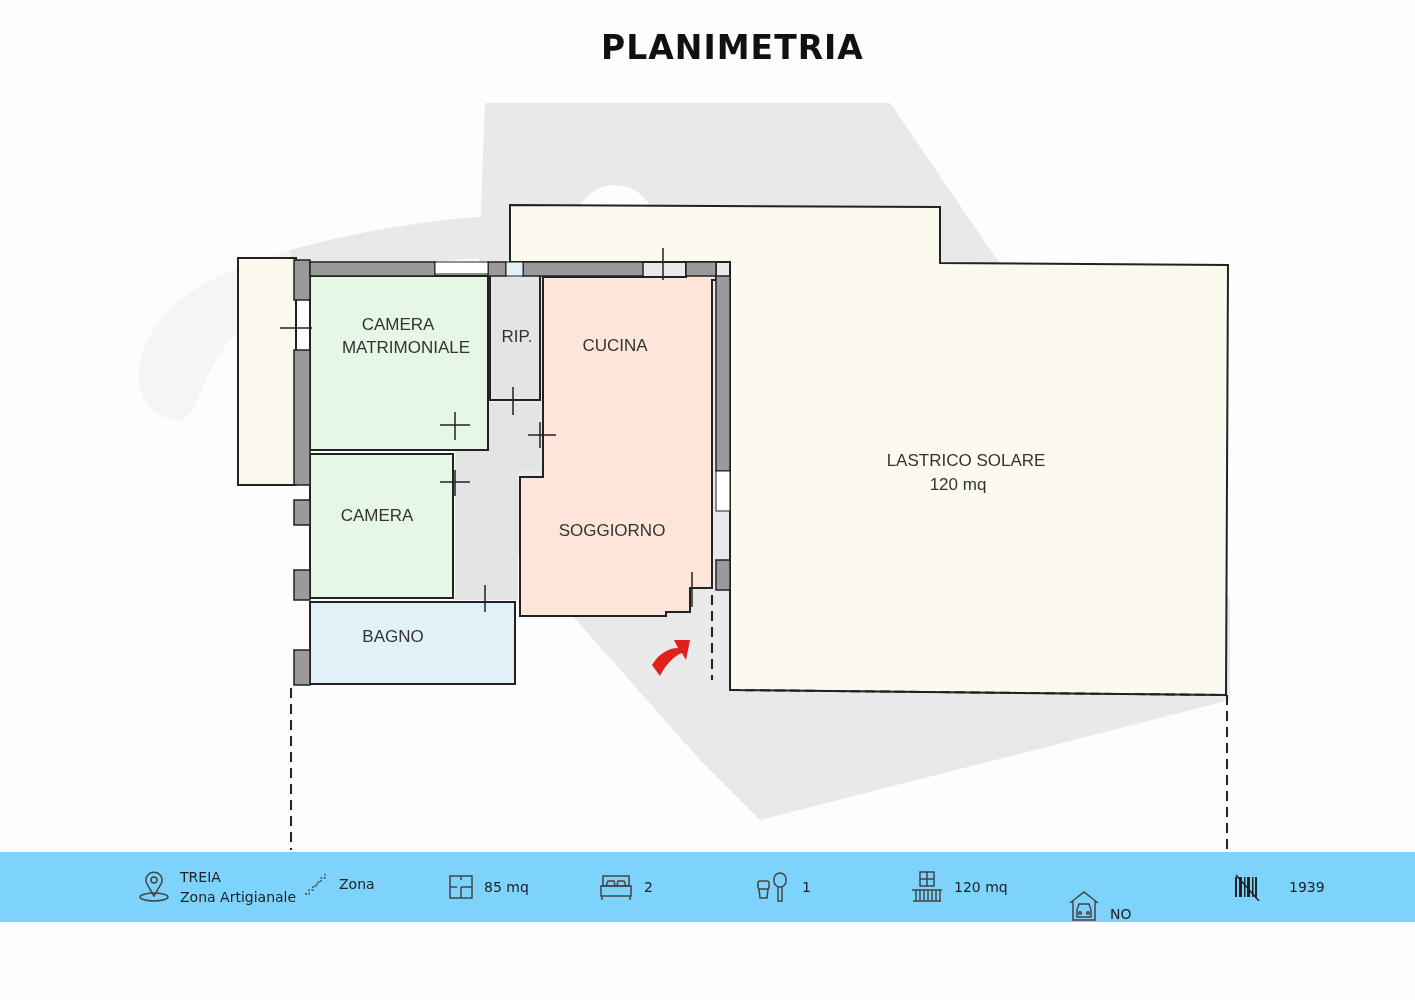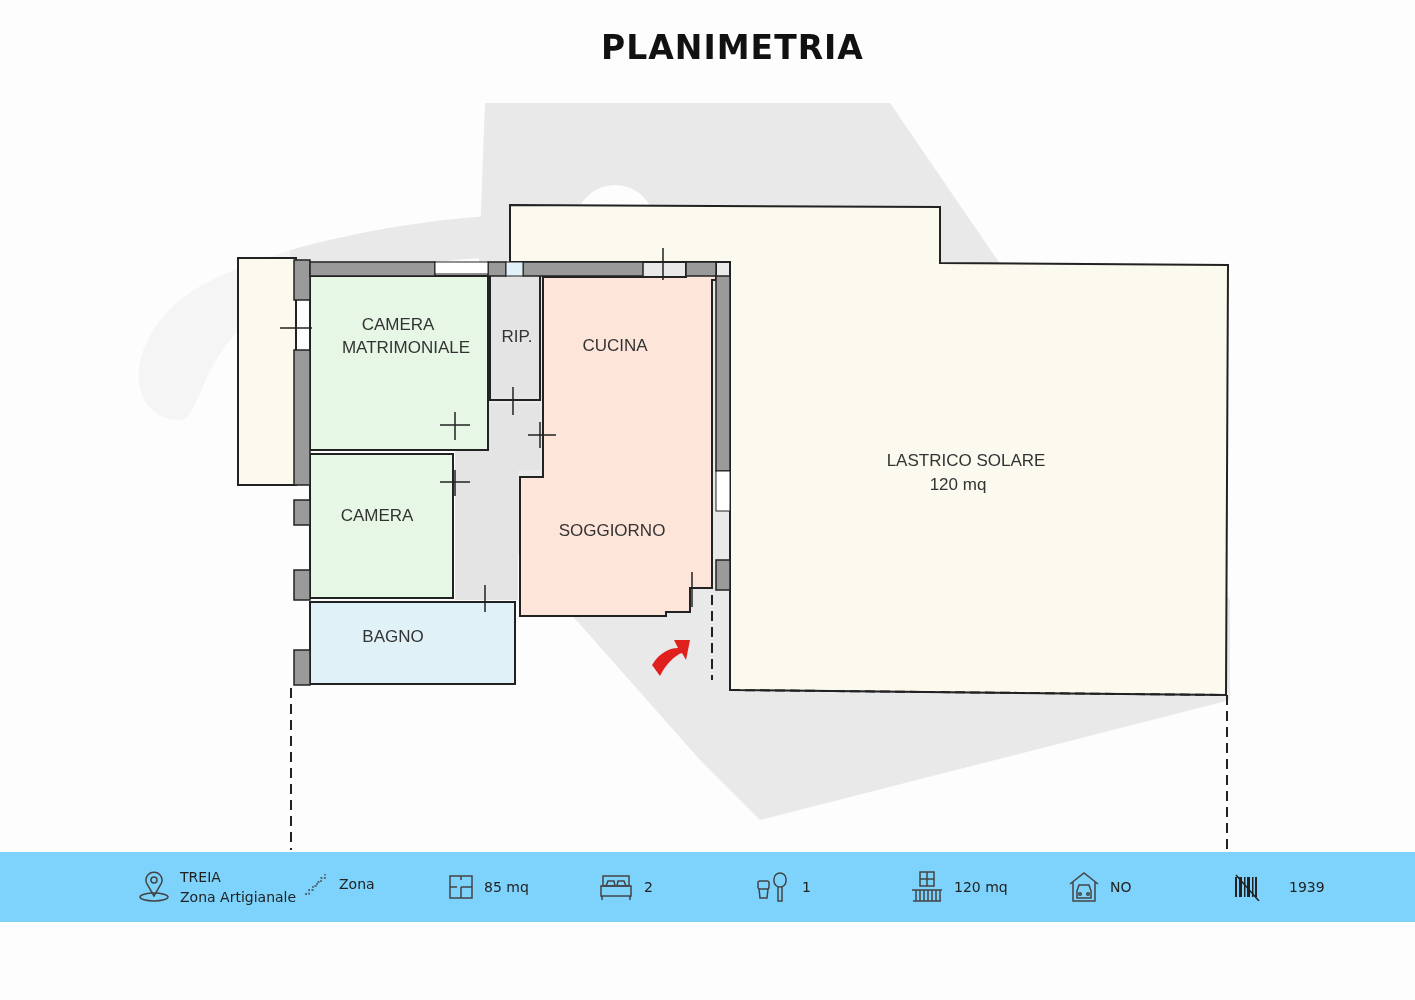--- a/index.html
+++ b/index.html
@@ -139,21 +139,21 @@
     <span>1</span>
   </div>
   <div class="fi" style="left:910px;">
     <svg width="34" height="34" viewBox="0 0 34 34" fill="none" stroke="#444" stroke-width="1.5">
         <rect x="10" y="2" width="14" height="14"></rect>
         <path d="M17,2 L17,16 M10,9 L24,9"></path>
         <path d="M2,20 L32,20 M3,31 L31,31 M6,20 L6,31 M10,20 L10,31 M14,20 L14,31 M18,20 L18,31 M22,20 L22,31 M26,20 L26,31 M30,20 L30,31"></path>
       </svg>
     <span>120 mq</span>
   </div>
-  <div class="fi" style="left:1068px;">
+  <div class="fi" style="left:1068px;align-items:flex-end;">
     <svg width="32" height="32" viewBox="0 0 32 32" fill="none" stroke="#444" stroke-width="1.5">
         <path d="M2,13 L16,2 L30,13 M5,11 L5,30 L27,30 L27,11"></path>
         <path d="M9,20 L11,14 L21,14 L23,20 L23,27 L9,27 Z"></path>
         <circle cx="12" cy="23" r="1.3"></circle>
         <circle cx="20" cy="23" r="1.3"></circle>
       </svg>
     <span>NO</span>
   </div>
   <div class="fi" style="left:1233px;">
     <svg width="32" height="28" viewBox="0 0 32 28" fill="#222">

